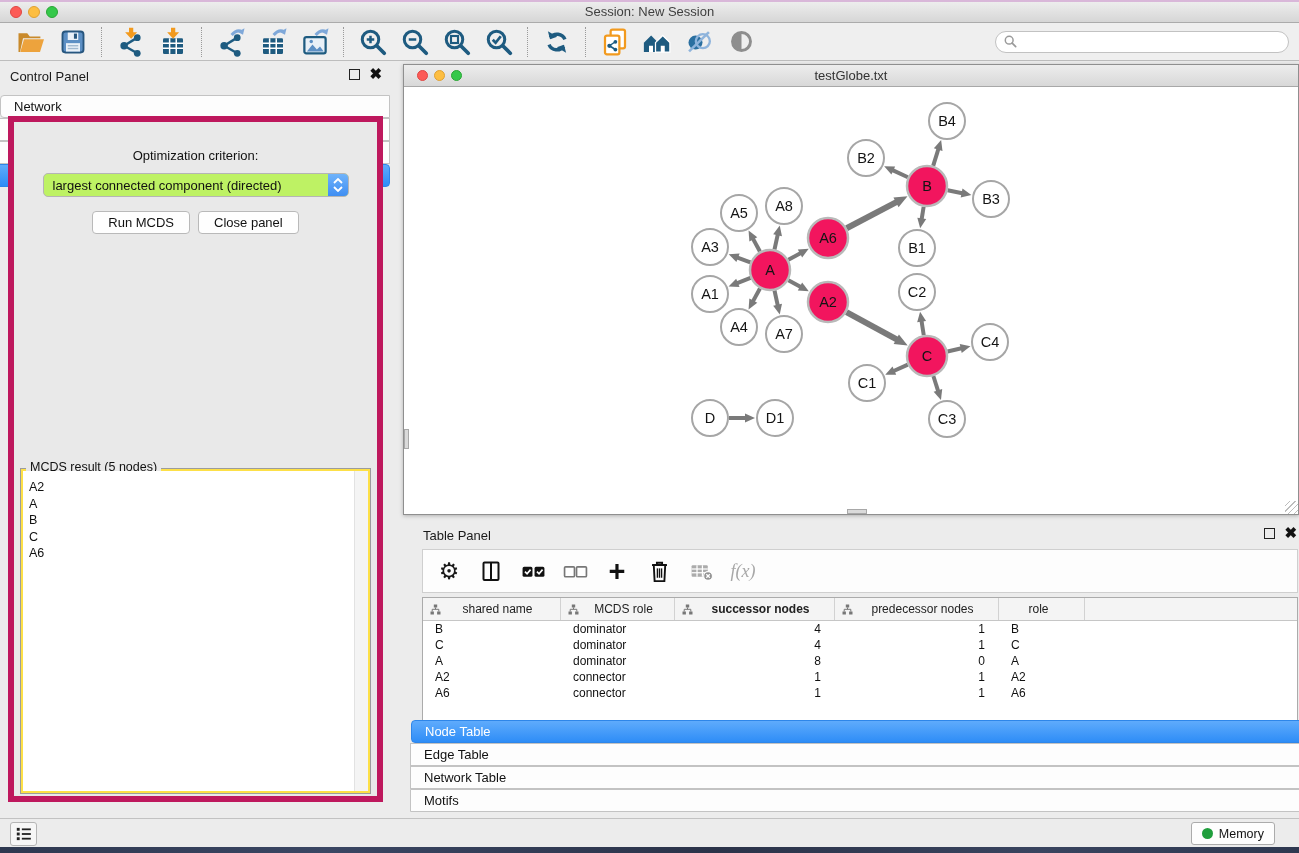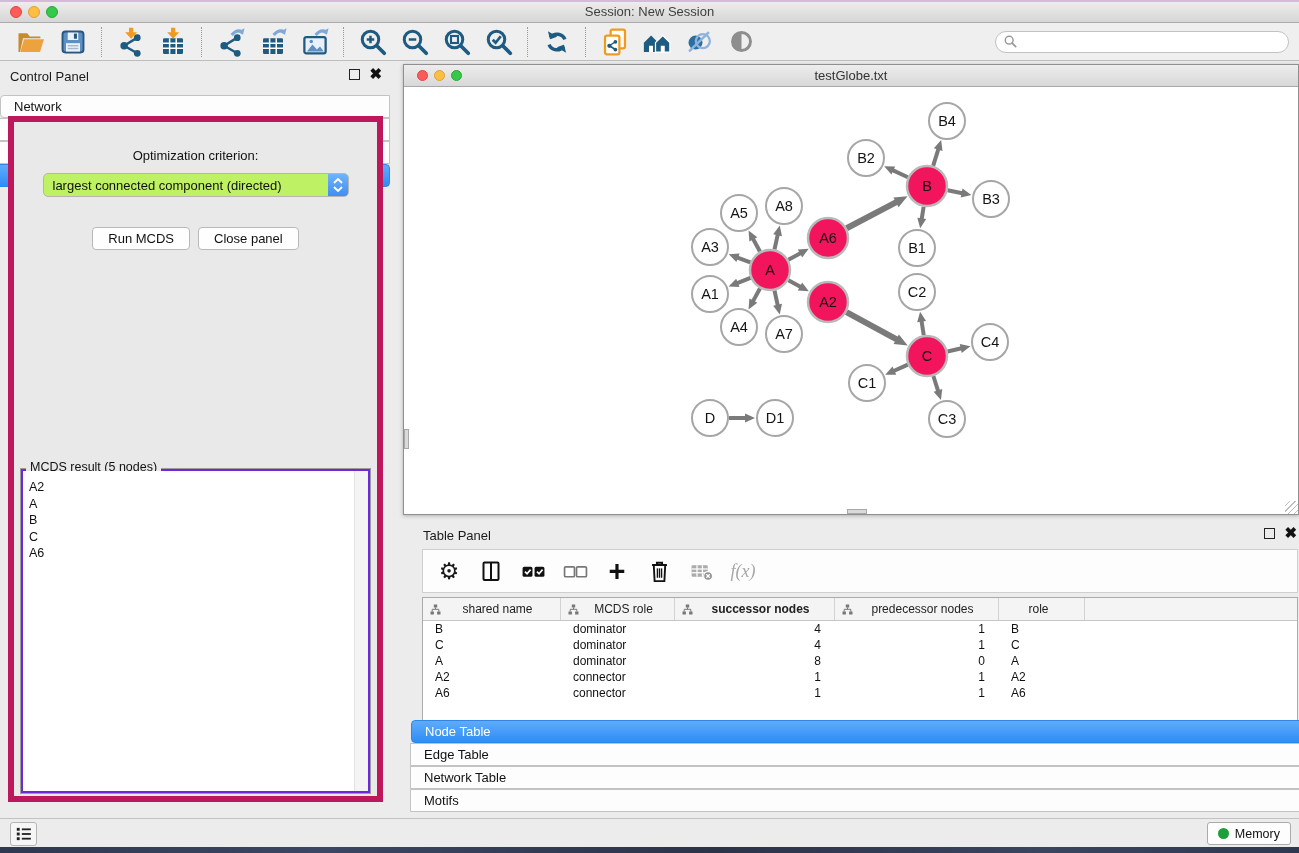--- a/index.html
+++ b/index.html
@@ -40,25 +40,25 @@
   .tab:last-child{border-radius:0 4px 4px 0;}
   .tab.active{background:linear-gradient(#5FABFC,#2E8DF7);color:#fff;border-color:#2E86E9;}
   .cp-body{position:absolute;top:55px;left:8px;right:7px;bottom:16px;background:#E9E9E9;
     border:6px solid #be185d;box-sizing:border-box;}
   .opt-label{margin-top:26px;text-align:center;font-size:13px;color:#111;}
   .combo{margin:10px auto 0;width:306px;height:24px;background:#bef264;border:1px solid #B5B5B5;
     border-radius:5px;display:flex;align-items:center;box-sizing:border-box;overflow:hidden;}
   .combo-text{flex:1;font-size:13px;padding-left:9px;white-space:nowrap;color:#111;}
   .combo-step{width:20px;align-self:stretch;background:linear-gradient(#6FB3FB,#3F8EF2);
     display:flex;flex-direction:column;align-items:center;justify-content:center;gap:2px;}
-  .cp-buttons{display:flex;justify-content:center;gap:8px;margin-top:30px;}
+  .cp-buttons{display:flex;justify-content:center;gap:8px;margin-top:14px;}
   .mac-btn{background:#FEFEFE;border:1px solid #B9B9B9;border-radius:4px;height:23px;
     padding:0 15px;font-size:13px;color:#111;font-family:"Liberation Sans",sans-serif;}
   .result-group{position:absolute;left:6px;right:6px;top:346px;bottom:2px;
-    border:1px solid #9C9C9C;background:#6d28d9;padding-left:28px;}
+    border:1px solid #9C9C9C;background:#fde047;padding-left:28px;}
   .group-title{position:absolute;top:-9px;left:5px;background:#E9E9E9;padding:0 4px;
     font-size:12.5px;color:#111;}
   .listbox{position:absolute;left:2px;right:2px;top:2px;bottom:2px;background:#fff;overflow:hidden;}
   .listbox ul{margin:0;padding:8px 0 0 6px;list-style:none;font-size:12.5px;line-height:16.5px;color:#111;}
   .scrolltrack{position:absolute;top:0;bottom:0;right:0;width:13px;background:#F4F4F4;
     border-left:1px solid #E2E2E2;}
   
   .net-win{position:absolute;left:403px;top:64px;width:896px;height:451px;background:#fff;
     border:1px solid #8F8F8F;box-sizing:border-box;box-shadow:0 1px 4px rgba(0,0,0,.25);}
   .net-title{position:relative;height:21px;background:linear-gradient(#EDEDED,#D8D8D8);
@@ -91,21 +91,21 @@
   .trow{display:flex;height:16px;font-size:12px;color:#111;align-items:center;}
   .td{box-sizing:border-box;white-space:nowrap;overflow:hidden;}
   .td.l{padding-left:12px;text-align:left;}
   .td.r{padding-right:14px;text-align:right;}
   .tp-tabs{position:absolute;left:0;right:0;bottom:6px;}
   
   .statusbar{position:absolute;left:0;right:0;top:818px;height:29px;background:#ECECEC;
     border-top:1px solid #C2C2C2;box-sizing:border-box;}
   .list-btn{position:absolute;left:10px;top:3px;width:27px;height:24px;background:#F6F6F6;
     border:1px solid #B5B5B5;border-radius:3px;display:flex;align-items:center;justify-content:center;padding:0;}
-  .memory-btn{position:absolute;right:8px;top:3px;height:23px;background:#FDFDFD;border:1px solid #ABABAB;
+  .memory-btn{position:absolute;right:24px;top:3px;height:23px;background:#FDFDFD;border:1px solid #ABABAB;
     border-radius:3px;display:flex;align-items:center;gap:6px;padding:0 10px;font-size:12.5px;color:#111;
     font-family:"Liberation Sans",sans-serif;}
   .mem-dot{width:11px;height:11px;border-radius:50%;background:#1F9E3C;}
   .bottom-strip{position:absolute;left:0;right:0;bottom:0;height:6px;
     background:linear-gradient(90deg,#2E3850,#3A4663 25%,#2B3349 55%,#39445F 80%,#2E3850);}
 </style>
 </head>
 <body>
 
 <div class="screen">

